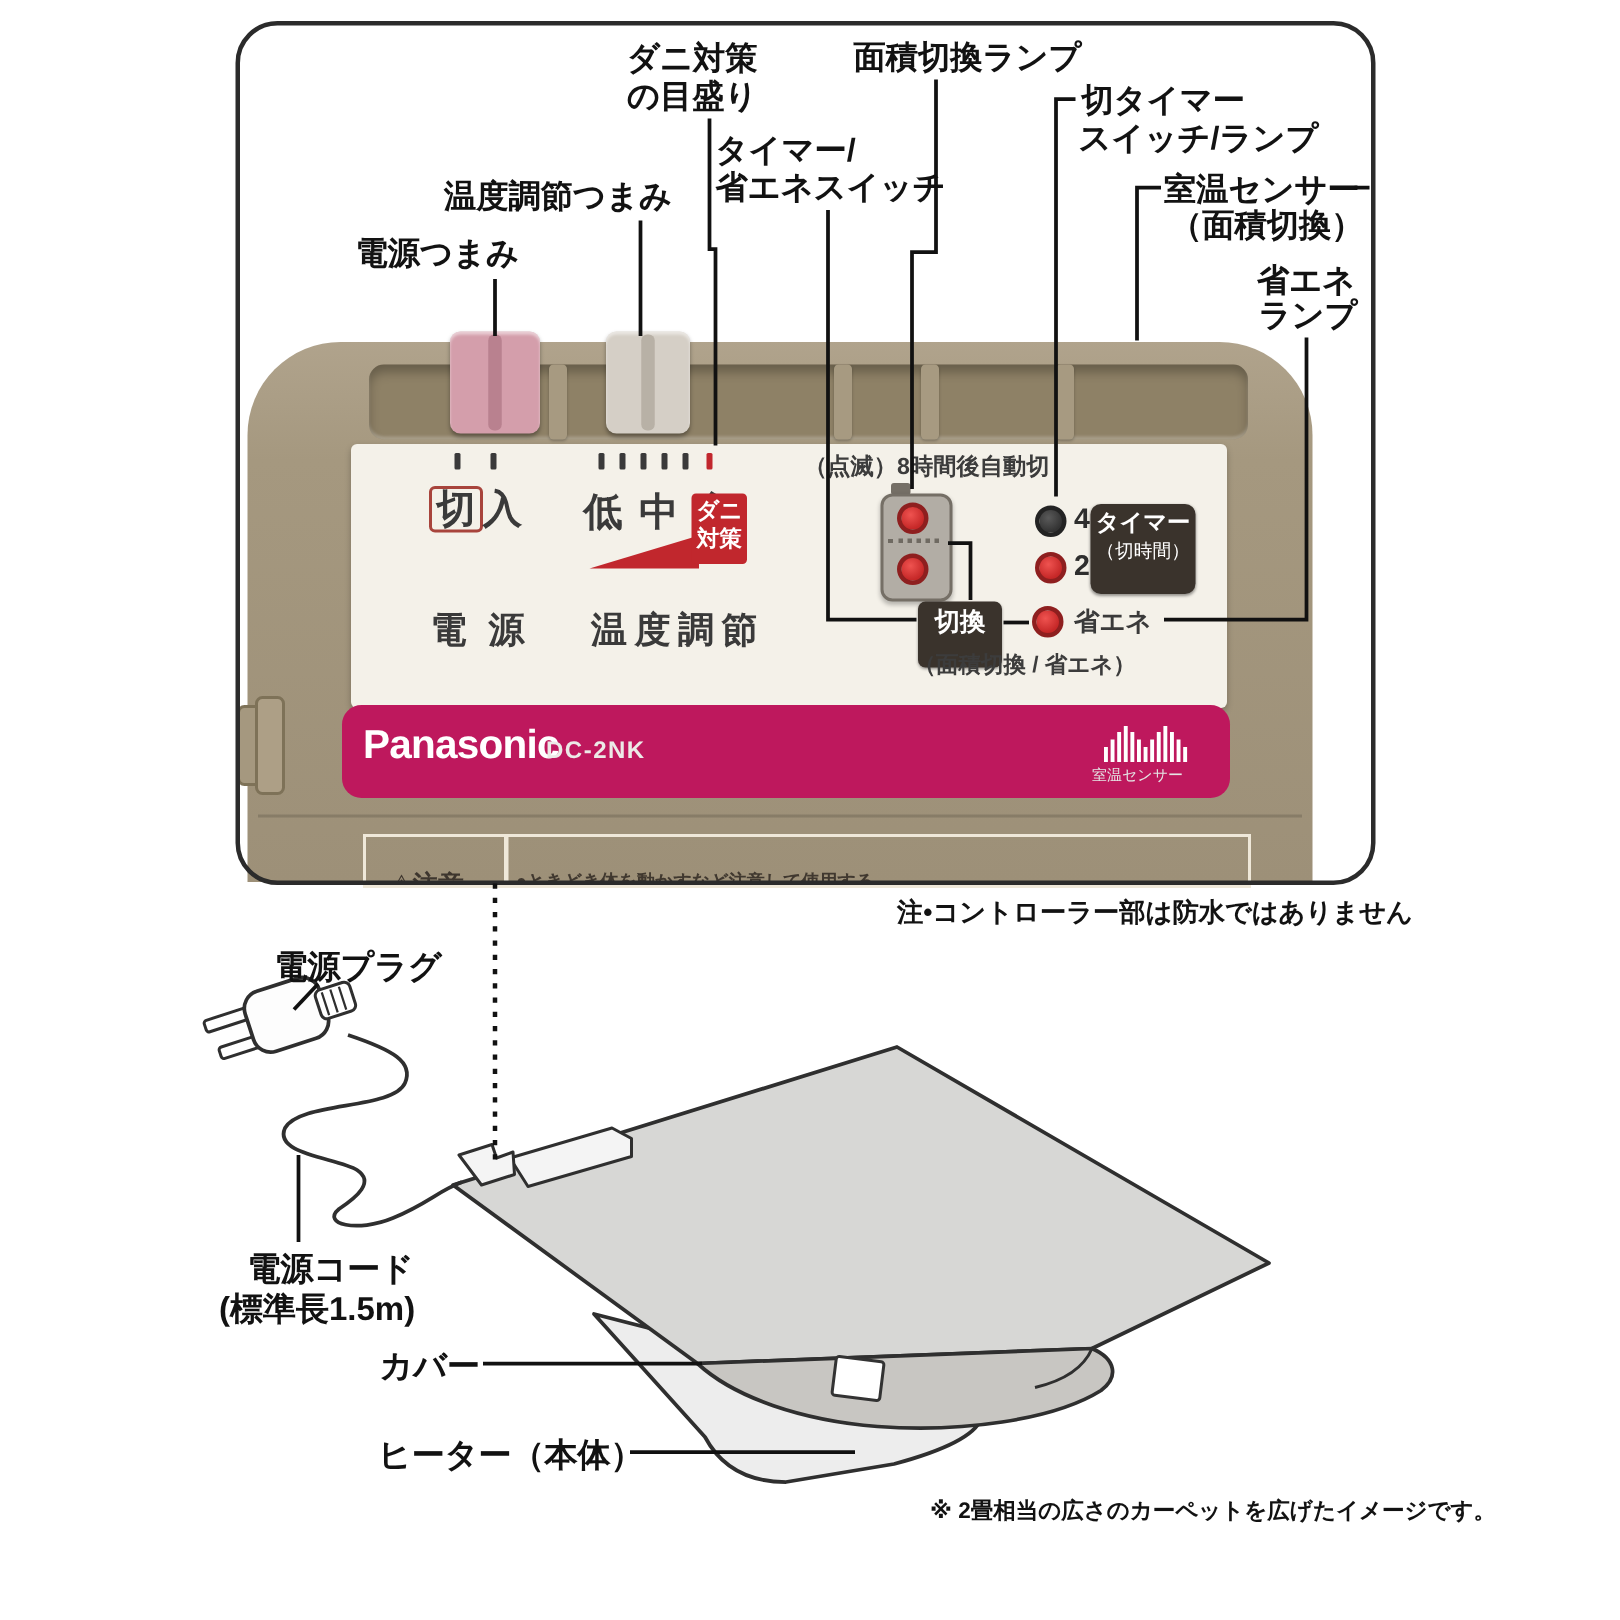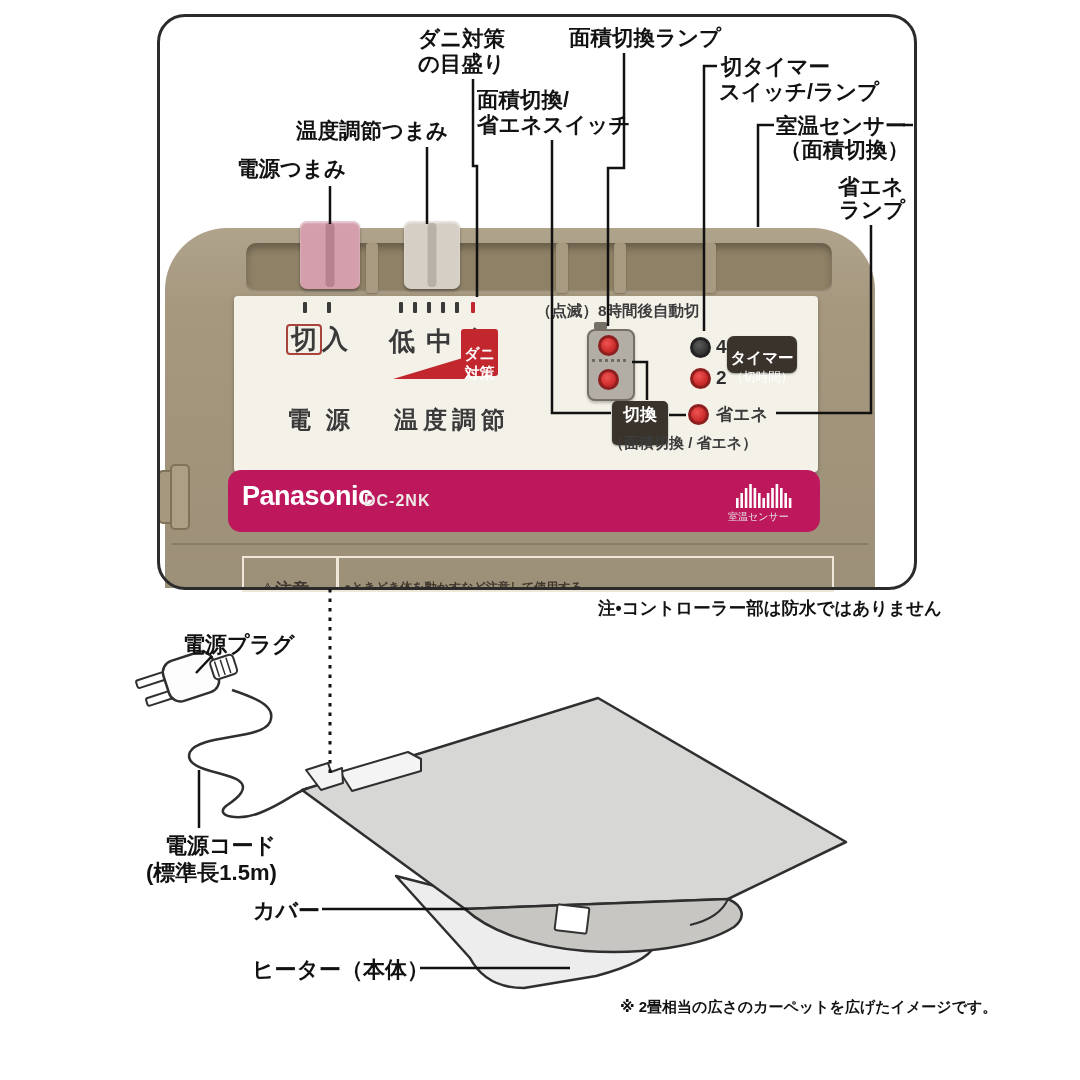--- a/index.html
+++ b/index.html
@@ -18,21 +18,21 @@
   .knob .groove{position:absolute;left:50%;top:2px;width:9px;height:64px;transform:translateX(-50%);border-radius:4px;}
   .tab-outer{position:absolute;left:158px;top:470px;width:14px;height:50px;background:#a5987f;border:2px solid #7e7258;border-radius:5px;}
   .tab-inner{position:absolute;left:170px;top:464px;width:16px;height:62px;background:#ad9f86;border:2px solid #7e7258;border-radius:5px;}
   .panel{position:absolute;left:234px;top:296px;width:584px;height:176px;background:#f4f1e9;border-radius:4px;
          box-shadow:0 2px 4px rgba(0,0,0,.25);}
   .tick{position:absolute;width:4px;height:11px;background:#3a3a3a;border-radius:1px;top:302px;}
   .tick.red{background:#c1272d;}
   .ptxt{position:absolute;font-weight:700;color:#3a3a3a;white-space:nowrap;}
   .kiri-box{display:inline-block;border:2.5px solid #a8443c;border-radius:4px;padding:0 3px;line-height:1.05;}
   .dani-box{position:absolute;left:461px;top:329px;width:37px;height:47px;background:#c1272d;color:#fff;
-            border-radius:3px;font-size:15px;font-weight:700;text-align:center;line-height:1.25;padding-top:16px;box-sizing:border-box;}
+            border-radius:3px;font-size:15px;font-weight:700;text-align:center;line-height:1.25;padding-top:3px;box-sizing:border-box;}
   .note-s{position:absolute;font-size:15.5px;font-weight:600;color:#3c3c3c;white-space:nowrap;}
   .switch-unit{position:absolute;left:587px;top:329px;width:44px;height:68px;background:#b2ada5;
                border:2px solid #756f66;border-radius:8px;box-shadow:0 2px 3px rgba(0,0,0,.25);}
   .switch-notch{position:absolute;left:594px;top:322px;width:13px;height:8px;background:#756f66;border-radius:2px;}
   .lamp{position:absolute;width:21px;height:21px;border-radius:50%;box-sizing:border-box;}
   .lamp.red{background:radial-gradient(circle at 40% 35%,#ef5350,#c62828 70%);border:3px solid #8e1f1f;}
   .lamp.off{background:radial-gradient(circle at 40% 35%,#5a5a5a,#333 70%);border:3px solid #232323;}
   .dots{position:absolute;left:592px;top:359px;width:34px;height:0;border-top:3px dotted #6f6a62;}
   .darkbtn{position:absolute;background:#3a332c;color:#fff;border-radius:5px;text-align:center;box-shadow:0 1px 2px rgba(0,0,0,.4);}
   .band{position:absolute;left:228px;top:470px;width:592px;height:62px;background:#be185d;border-radius:13px;}
@@ -120,21 +120,21 @@
   <div class="lamp red" style="left:598px;top:335px;"></div>
   <div class="dots"></div>
   <div class="lamp red" style="left:598px;top:369px;"></div>
 
   <div class="darkbtn" style="left:612px;top:401px;width:56px;height:44px;font-size:17px;font-weight:700;line-height:28px;">切換</div>
 
   <div class="lamp off" style="left:690px;top:337px;"></div>
   <div class="ptxt" style="left:716px;top:336px;font-size:19px;color:#2e2e2e;">4</div>
   <div class="lamp red" style="left:690px;top:368px;"></div>
   <div class="ptxt" style="left:716px;top:367px;font-size:19px;color:#2e2e2e;">2</div>
-  <div class="darkbtn" style="left:727px;top:336px;width:70px;height:37px;padding-top:12px;box-sizing:border-box;border-radius:7px;">
+  <div class="darkbtn" style="left:727px;top:336px;width:70px;height:60px;padding-top:2px;box-sizing:border-box;border-radius:7px;">
     <div style="font-size:15.5px;font-weight:700;">タイマー</div>
     <div style="font-size:12.5px;">（切時間）</div>
   </div>
 
   <div class="lamp red" style="left:688px;top:404px;"></div>
   <div class="ptxt" style="left:716px;top:403px;font-size:17px;">省エネ</div>
   <div class="note-s" style="left:609px;top:434px;font-size:15px;">（面積切換 / 省エネ）</div>
 
   <div class="band">
     <div style="position:absolute;left:14px;top:11px;font-size:27px;font-weight:700;color:#fff;letter-spacing:-0.5px;">Panasonic</div>
@@ -165,21 +165,21 @@
     <div class="warn-div"></div>
     <div style="position:absolute;left:16px;top:20px;font-size:17px;font-weight:700;color:#3e362e;">⚠注意</div>
     <div style="position:absolute;left:100px;top:21px;font-size:12px;font-weight:700;color:#40382f;white-space:nowrap;">●ときどき体を動かすなど注意して使用する。</div>
   </div>
 
   <div class="frame"></div>
 
   <div class="lbl" style="left:418px;top:28px;">ダニ対策</div>
   <div class="lbl" style="left:418px;top:53px;">の目盛り</div>
   <div class="lbl" style="left:569px;top:27px;">面積切換ランプ</div>
-  <div class="lbl" style="left:477px;top:89px;">面積切換/</div>
+  <div class="lbl" style="left:477px;top:89px;">タイマー/</div>
   <div class="lbl" style="left:477px;top:114px;">省エネスイッチ</div>
   <div class="lbl" style="left:296px;top:120px;">温度調節つまみ</div>
   <div class="lbl" style="left:237px;top:158px;">電源つまみ</div>
   <div class="lbl" style="left:721px;top:56px;">切タイマー</div>
   <div class="lbl" style="left:719px;top:81px;">スイッチ/ランプ</div>
   <div class="lbl" style="left:776px;top:115px;">室温センサー</div>
   <div class="lbl" style="left:780px;top:139px;">（面積切換）</div>
   <div class="lbl" style="left:838px;top:176px;">省エネ</div>
   <div class="lbl" style="left:839px;top:199px;">ランプ</div>
 

